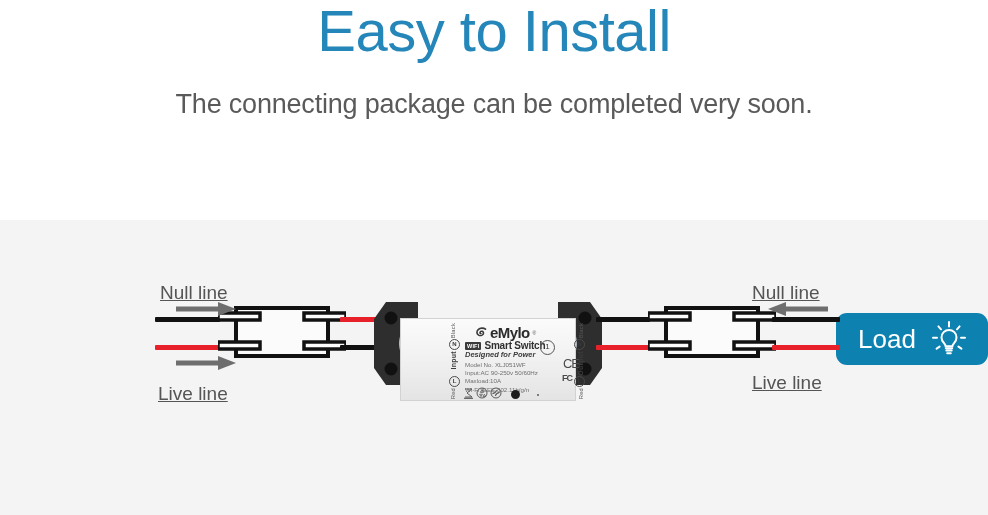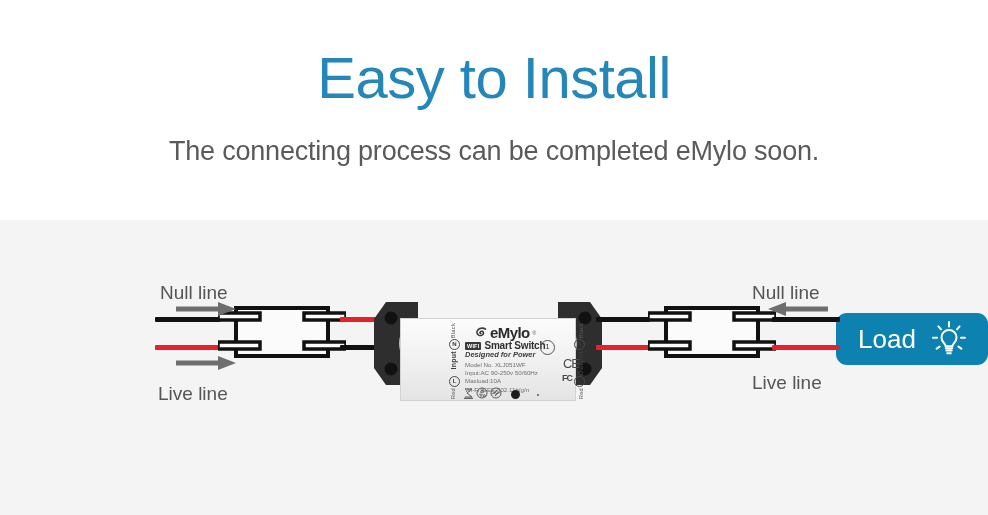--- a/index.html
+++ b/index.html
@@ -14,21 +14,20 @@
     overflow: hidden;
     position: relative;
   }
 
   
   .header {
     width: 988px;
     height: 220px;
     background: #ffffff;
     position: relative;
-    margin-top: 47px;
   }
   .page-title {
     position: absolute;
     top: -2px;
     left: 0;
     width: 988px;
     text-align: center;
     font-size: 58px;
     line-height: 66px;
     font-weight: 400;
@@ -101,20 +100,21 @@
   }
   .wire.black { background: #111111; }
   .wire.red   { background: #e8202a; }
 
   
   .wire-label {
     position: absolute;
     color: #555555;
     font-size: 19px;
     white-space: nowrap;
+    text-decoration: underline;
   }
 
   
   .arrow { position: absolute; }
 
   
   .connector { position: absolute; }
 
   
   .device {
@@ -290,21 +290,21 @@
     background: #5a5a5a;
     border-radius: 50%;
   }
 </style>
 </head>
 <body>
 
 <div class="header">
   <div class="page-title">Easy to Install</div>
   <div class="subtitle">
-    <span class="line2">The connecting process can be completed eMylo soon.</span>
+    <span class="line2">The connecting package can be completed very soon.</span>
   </div>
 </div>
 
 <div class="diagram-panel">
 
 
   <div class="term-block load-block">
     <span class="l1">Load</span>
     <span>
       <svg class="bulb-icon" viewBox="0 0 46 44" fill="none" stroke="#ffffff" stroke-width="2" stroke-linecap="round">

